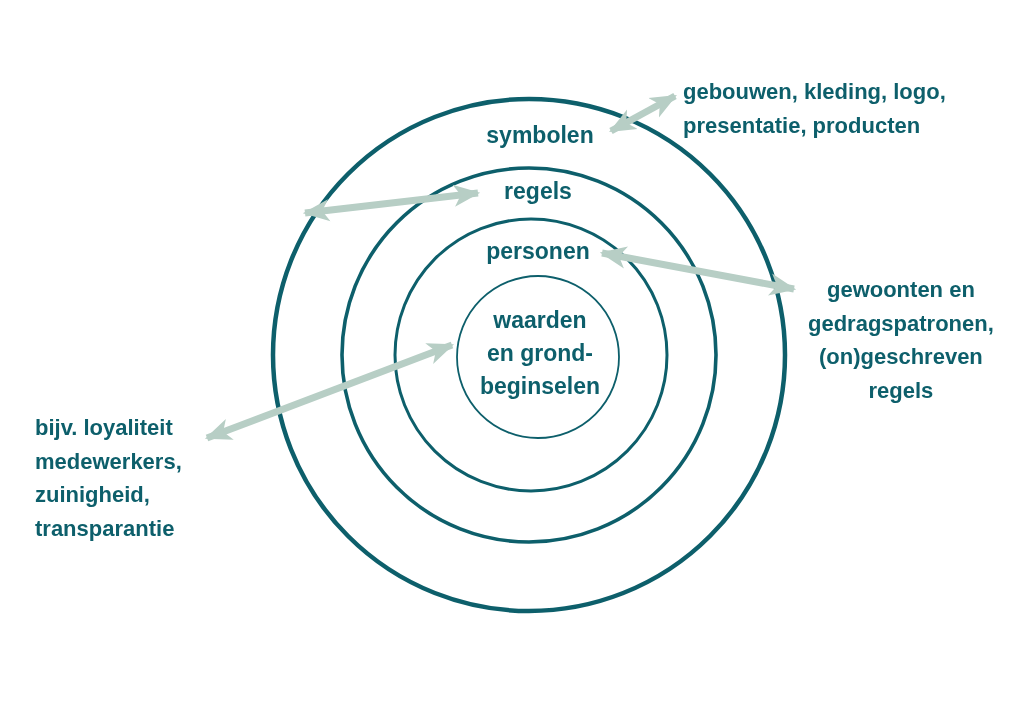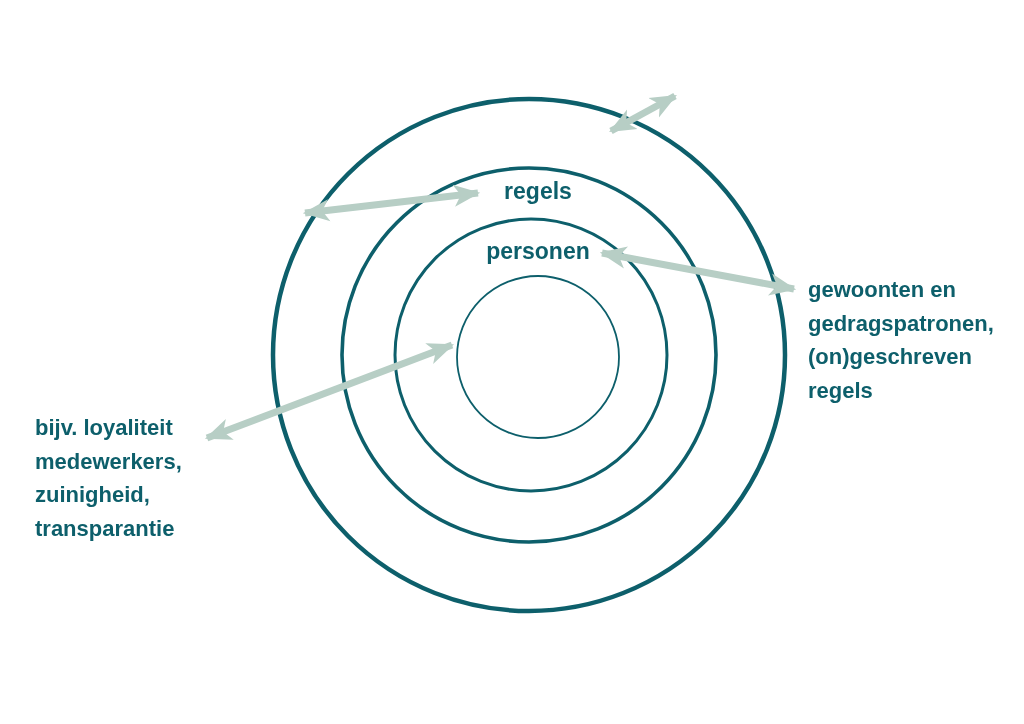--- a/index.html
+++ b/index.html
@@ -52,21 +52,21 @@
     white-space: pre-line;
     line-height: 33px;
   }
   .annotation {
     font-size: 22px;
     line-height: 33.5px;
     text-align: left;
   }
   .annotation-top-right   { left: 683px; top: 75px; }
   .annotation-left        { left: 35px;  top: 198px; }
-  .annotation-right       { left: 808px; top: 273px; }
+  .annotation-right       { left: 808px; top: 273px; text-align: center; }
   .annotation-bottom-left { left: 35px;  top: 411px; }
 </style>
 </head>
 <body>
 
 <div class="stage">
 
   <svg class="canvas" viewBox="0 0 1024 724" xmlns="http://www.w3.org/2000/svg">
     <defs>
       <marker id="ah" viewBox="0 0 12 10" refX="11" refY="5" markerWidth="3.8" markerHeight="3.8" orient="auto-start-reverse" markerUnits="strokeWidth">
@@ -78,23 +78,29 @@
     <circle class="ring-circle ring-2" cx="529" cy="355" r="187"></circle>
     <circle class="ring-circle ring-3" cx="531" cy="355" r="136"></circle>
     <circle class="ring-circle ring-inner" cx="538" cy="357" r="81"></circle>
 
     <line class="arrow-line" x1="611" y1="131" x2="675" y2="96" marker-start="url(#ah)" marker-end="url(#ah)"></line>
     <line class="arrow-line" x1="305" y1="213" x2="478" y2="193" marker-start="url(#ah)" marker-end="url(#ah)"></line>
     <line class="arrow-line" x1="602" y1="253" x2="794" y2="289" marker-start="url(#ah)" marker-end="url(#ah)"></line>
     <line class="arrow-line" x1="207" y1="438" x2="452" y2="345" marker-start="url(#ah)" marker-end="url(#ah)"></line>
   </svg>
 
+  <div class="label ring-label ring-label-symbols">symbolen</div>
   <div class="label ring-label ring-label-heroes">regels</div>
   <div class="label ring-label ring-label-rituals">personen</div>
+  <div class="label ring-label ring-label-values">waarden
+en grond-
+beginselen</div>
 
+  <div class="label annotation annotation-top-right">gebouwen, kleding, logo,
+presentatie, producten</div>
   <div class="label annotation annotation-right">gewoonten en
 gedragspatronen,
 (on)geschreven
 regels</div>
   <div class="label annotation annotation-bottom-left">bijv. loyaliteit
 medewerkers,
 zuinigheid,
 transparantie</div>
 
 </div>

